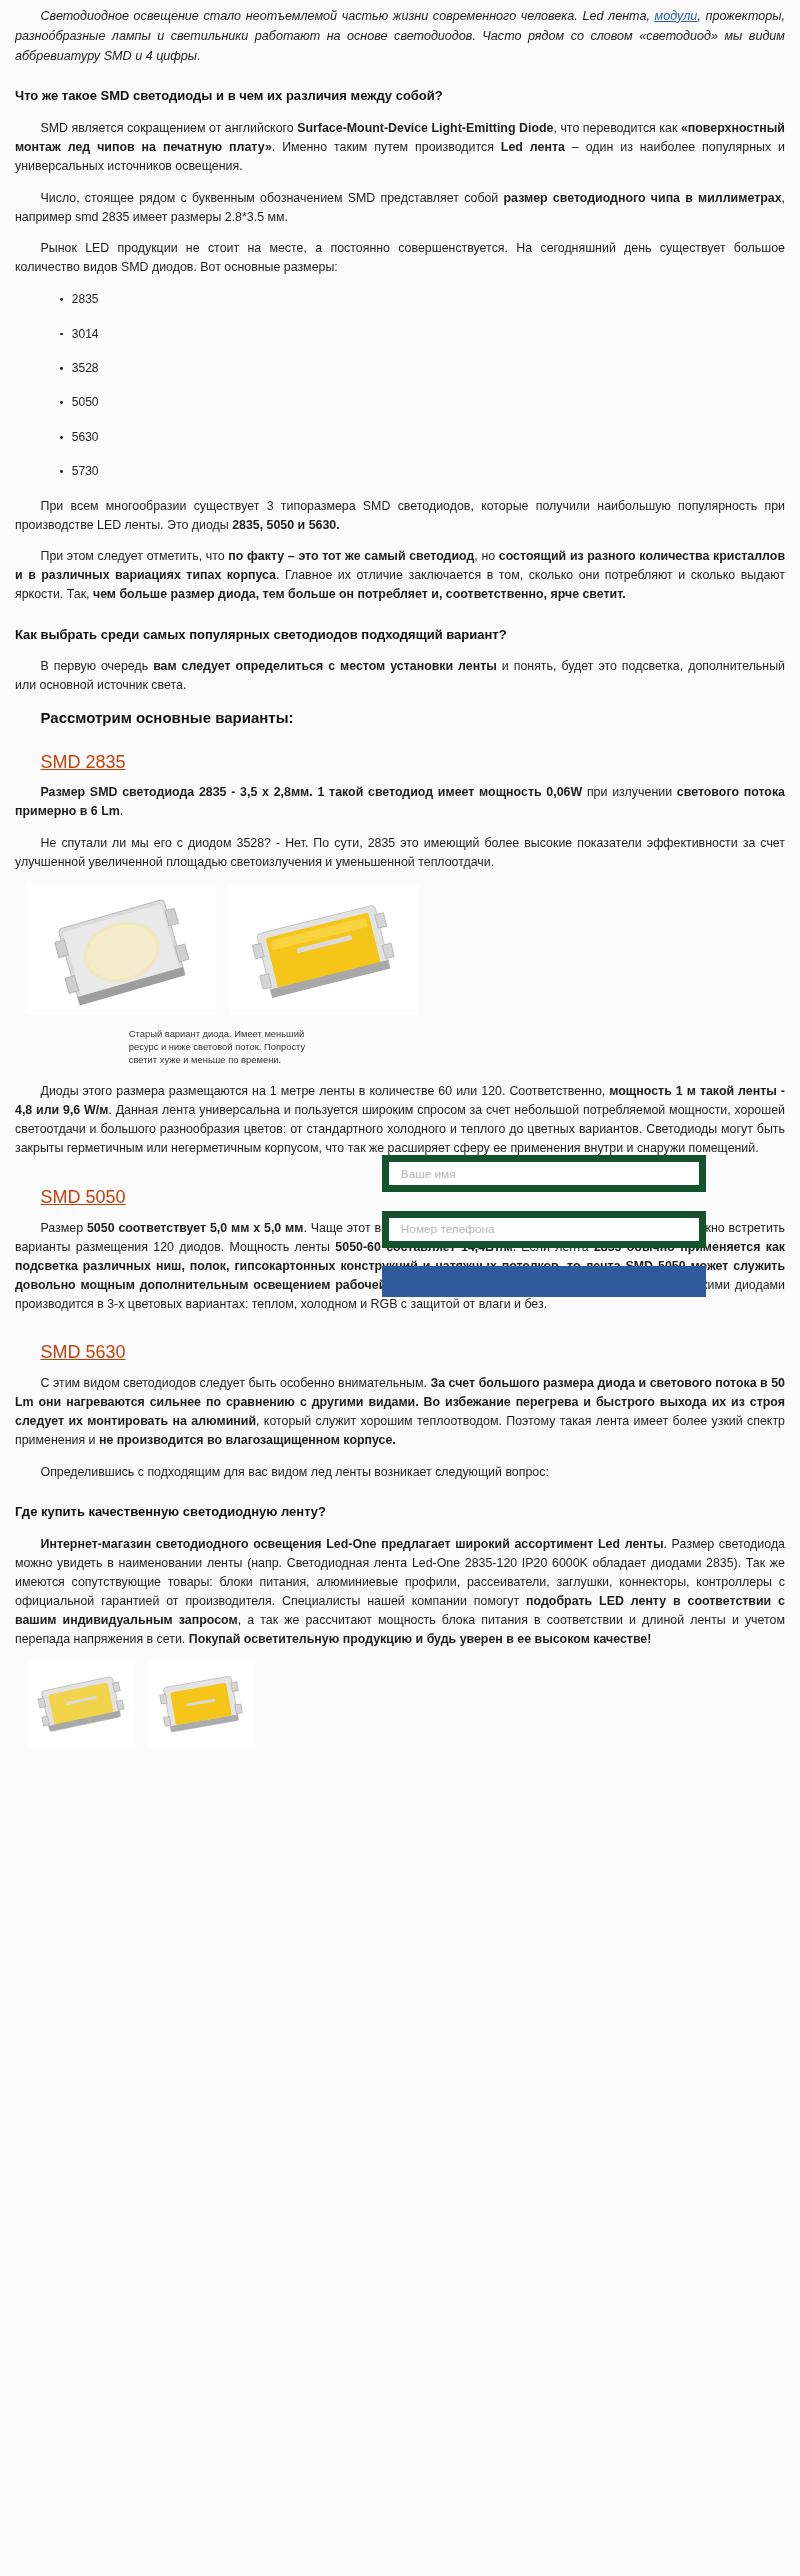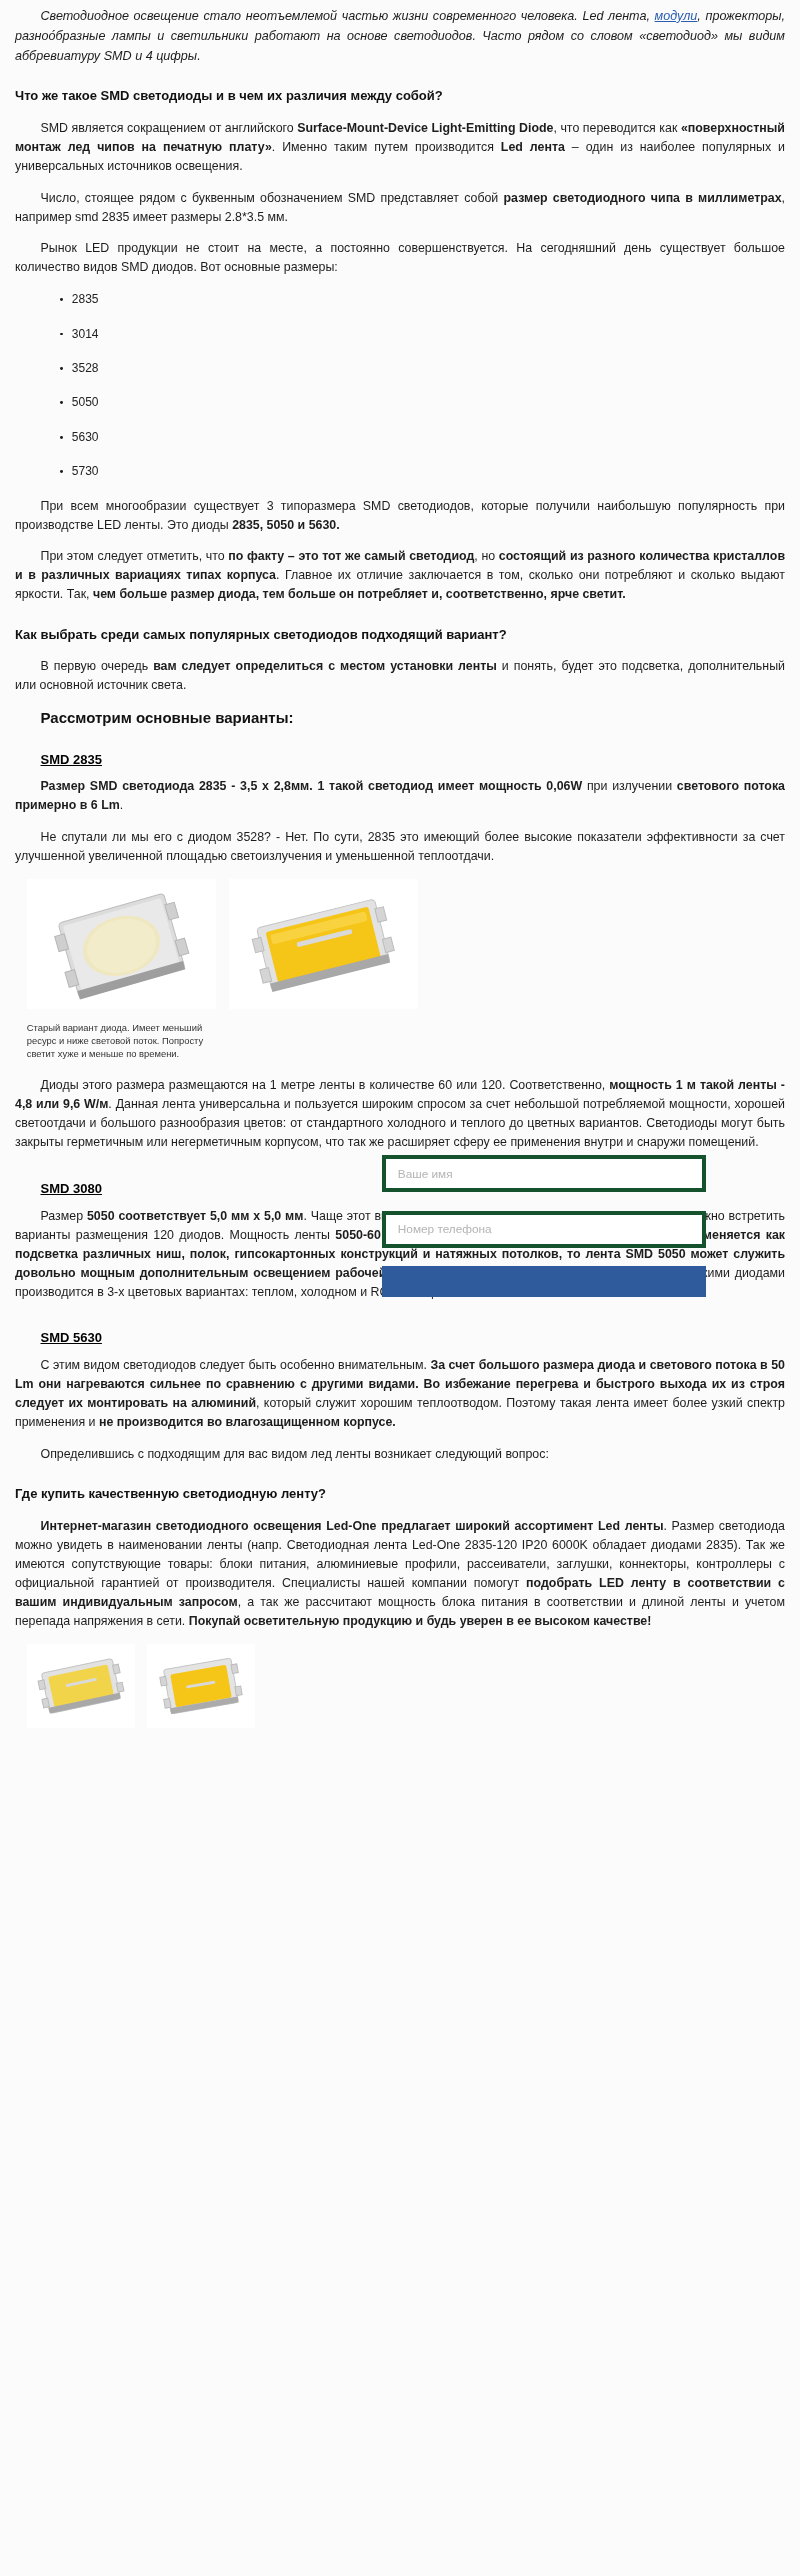--- a/index.html
+++ b/index.html
@@ -42,23 +42,23 @@
     line-height: 17.7px;
   }
   h3.subhead {
     font-size: 15px;
     font-weight: bold;
     margin: 13.7px 0 9.8px 25.5px;
     color: #111;
   }
   a.blue-head {
     display: inline-block;
-    color: #000000;
-    font-weight: bold;
-    font-size: 13px;
+    color: #c2410c;
+    font-weight: normal;
+    font-size: 18px;
     text-decoration: underline;
     margin: 15.7px 0 10.8px 25.5px;
   }
   ul.sizes {
     margin: 3.9px 0 13.7px 0;
     padding-left: 45px;
     list-style: none;
   }
   ul.sizes li {
     font-size: 12px;
@@ -72,21 +72,21 @@
     position: absolute;
     left: 0; top: 7.9px;
     width: 2.9px; height: 2.9px;
     background: #1d1d1d;
     border-radius: 50%;
   }
 
   
   .img-pair { display: flex; gap: 13.7px; margin: 7.9px 0 5.9px 11.8px; width: 393px; }
   .diode-box { width: 189px; height: 130px; background: #ffffff; position: relative; overflow: hidden; }
-  .captions { display: flex; gap: 21px; margin: 11.8px 0 15.7px 11.8px; width: 393px; }
+  .captions { display: flex; gap: 21px; margin: 11.8px 0 15.7px 11.8px; width: 393px; justify-content: center; }
   .caption {
     width: 189px;
     font-size: 9.4px;
     line-height: 13.3px;
     color: #333;
   }
 
   .bottom-pair { display:flex; gap: 11.8px; margin: 13.7px 0 0 11.8px; }
   .bottom-box { width: 108px; height: 84px; background:#fff; position:relative; overflow:hidden; }
 
@@ -94,21 +94,21 @@
   .form-panel {
     position: absolute;
     left: 382px;
     top: 1155px;
     width: 397px;
     padding: 0;
   }
   .form-panel .fld {
     width: 324px;
     height: 37px;
-    border: 4px solid #14532d;
+    border: 7px solid #14532d;
     background: #ffffff;
     font-size: 11.8px;
     color: #333;
     padding: 0 11.8px;
     display: block;
     margin-bottom: 18.7px;
     font-family: "Liberation Sans", sans-serif;
     outline: none;
   }
   .form-panel .fld::placeholder { color: #b4b4b4; }
@@ -200,21 +200,21 @@
       </svg>
     </div>
   </div>
 
   <div class="captions">
     <div class="caption">Старый вариант диода. Имеет меньший ресурс и ниже световой поток. Попросту светит хуже и меньше по времени.</div>
   </div>
 
   <p class="para"><span>Диоды этого размера размещаются на 1 метре ленты в количестве 60 или 120. Соответственно, </span><b>мощность 1 м такой ленты - 4,8 или 9,6 W/м</b><span>. Данная лента универсальна и пользуется широким спросом за счет небольшой потребляемой мощности, хорошей светоотдачи и большого разнообразия цветов: от стандартного холодного и теплого до цветных вариантов. Светодиоды могут быть закрыты герметичным или негерметичным корпусом, что так же расширяет сферу ее применения внутри и снаружи помещений.</span></p>
 
-  <a class="blue-head" href="#">SMD 3080</a>
+  <a class="blue-head" href="#">SMD 5050</a>
 
   <p class="para"><span>Размер </span><b>5050 соответствует 5,0 мм х 5,0 мм</b><span>. Чаще этот вид ленты производят 60 диодов на 1 м ленты, реже можно встретить варианты размещения 120 диодов. Мощность ленты </span><b>5050-60 составляет 14,4Вт/м</b><span>. Если лента </span><b>2835 обычно применяется как подсветка различных ниш, полок, гипсокартонных конструкций и натяжных потолков, то лента SMD 5050 может служить довольно мощным дополнительным освещением рабочей зоны кухни или кабинете</b><span>. Как правило, лента с такими диодами производится в 3-х цветовых вариантах: теплом, холодном и RGB с защитой от влаги и без.</span></p>
 
   <a class="blue-head" href="#">SMD 5630</a>
 
   <p class="para"><span>С этим видом светодиодов следует быть особенно внимательным. </span><b>За счет большого размера диода и светового потока в 50 Lm они нагреваются сильнее по сравнению с другими видами. Во избежание перегрева и быстрого выхода их из строя следует их монтировать на алюминий</b><span>, который служит хорошим теплоотводом. Поэтому такая лента имеет более узкий спектр применения и </span><b>не производится во влагозащищенном корпусе.</b></p>
 
   <p class="para">Определившись с подходящим для вас видом лед ленты возникает следующий вопрос:</p>
 
   <h2 class="section">Где купить качественную светодиодную ленту?</h2>

